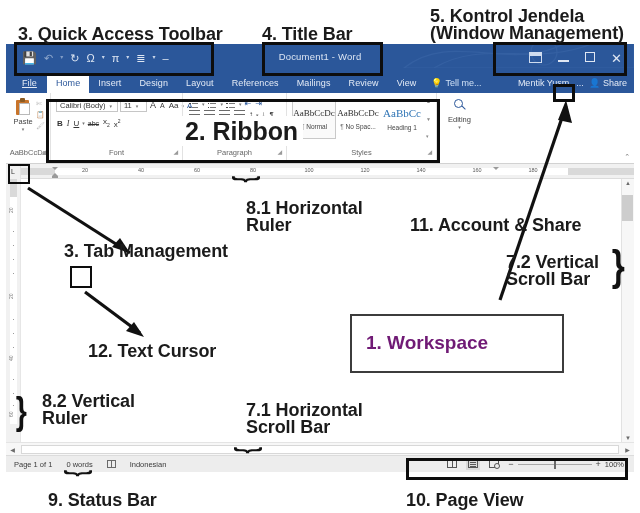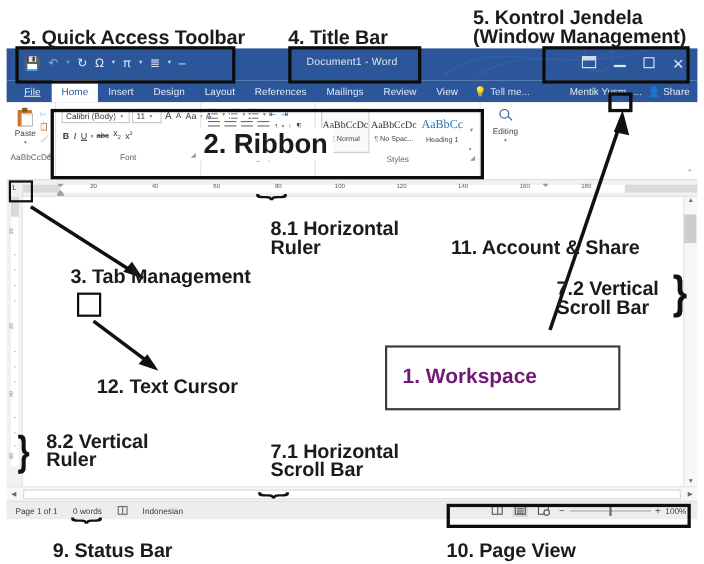--- a/index.html
+++ b/index.html
@@ -74,21 +74,21 @@
   .acct { color:#e4ebf6; padding:0 4px; display:flex; align-items:center; white-space:nowrap; }
   .acctdots { color:#e4ebf6; padding:0 3px; display:flex; align-items:center; }
   .share { color:#e4ebf6; padding:0 7px 0 3px; display:flex; align-items:center; gap:2px; }
 
   
   .ribbon {
     position: relative; height: 71px; background: #fff;
     border-bottom: 1px solid #d2d2d2;
     display: flex; align-items: stretch; font-size: 8px; color:#333;
   }
-  .rgroup { position: relative; display:flex; flex-direction:column; padding: 3px 0 14px 0; }
+  .rgroup { position: relative; display:flex; flex-direction:column; padding: 3px 0 4px 0; }
   .rgroup + .rgroup { border-left: 1px solid #e2e2e2; }
   .rgroup .gbody { flex: 1 1 auto; display:flex; align-items:flex-start; padding: 2px 5px 0 5px; }
   .rgroup .glabel {
     height: 12px; line-height: 12px; text-align:center; color:#666; font-size:7.5px;
     position: relative;
   }
   .rgroup .glabel .dlg {
     position:absolute; right:4px; bottom:1px; font-size:6px; color:#9a9a9a;
   }
 

